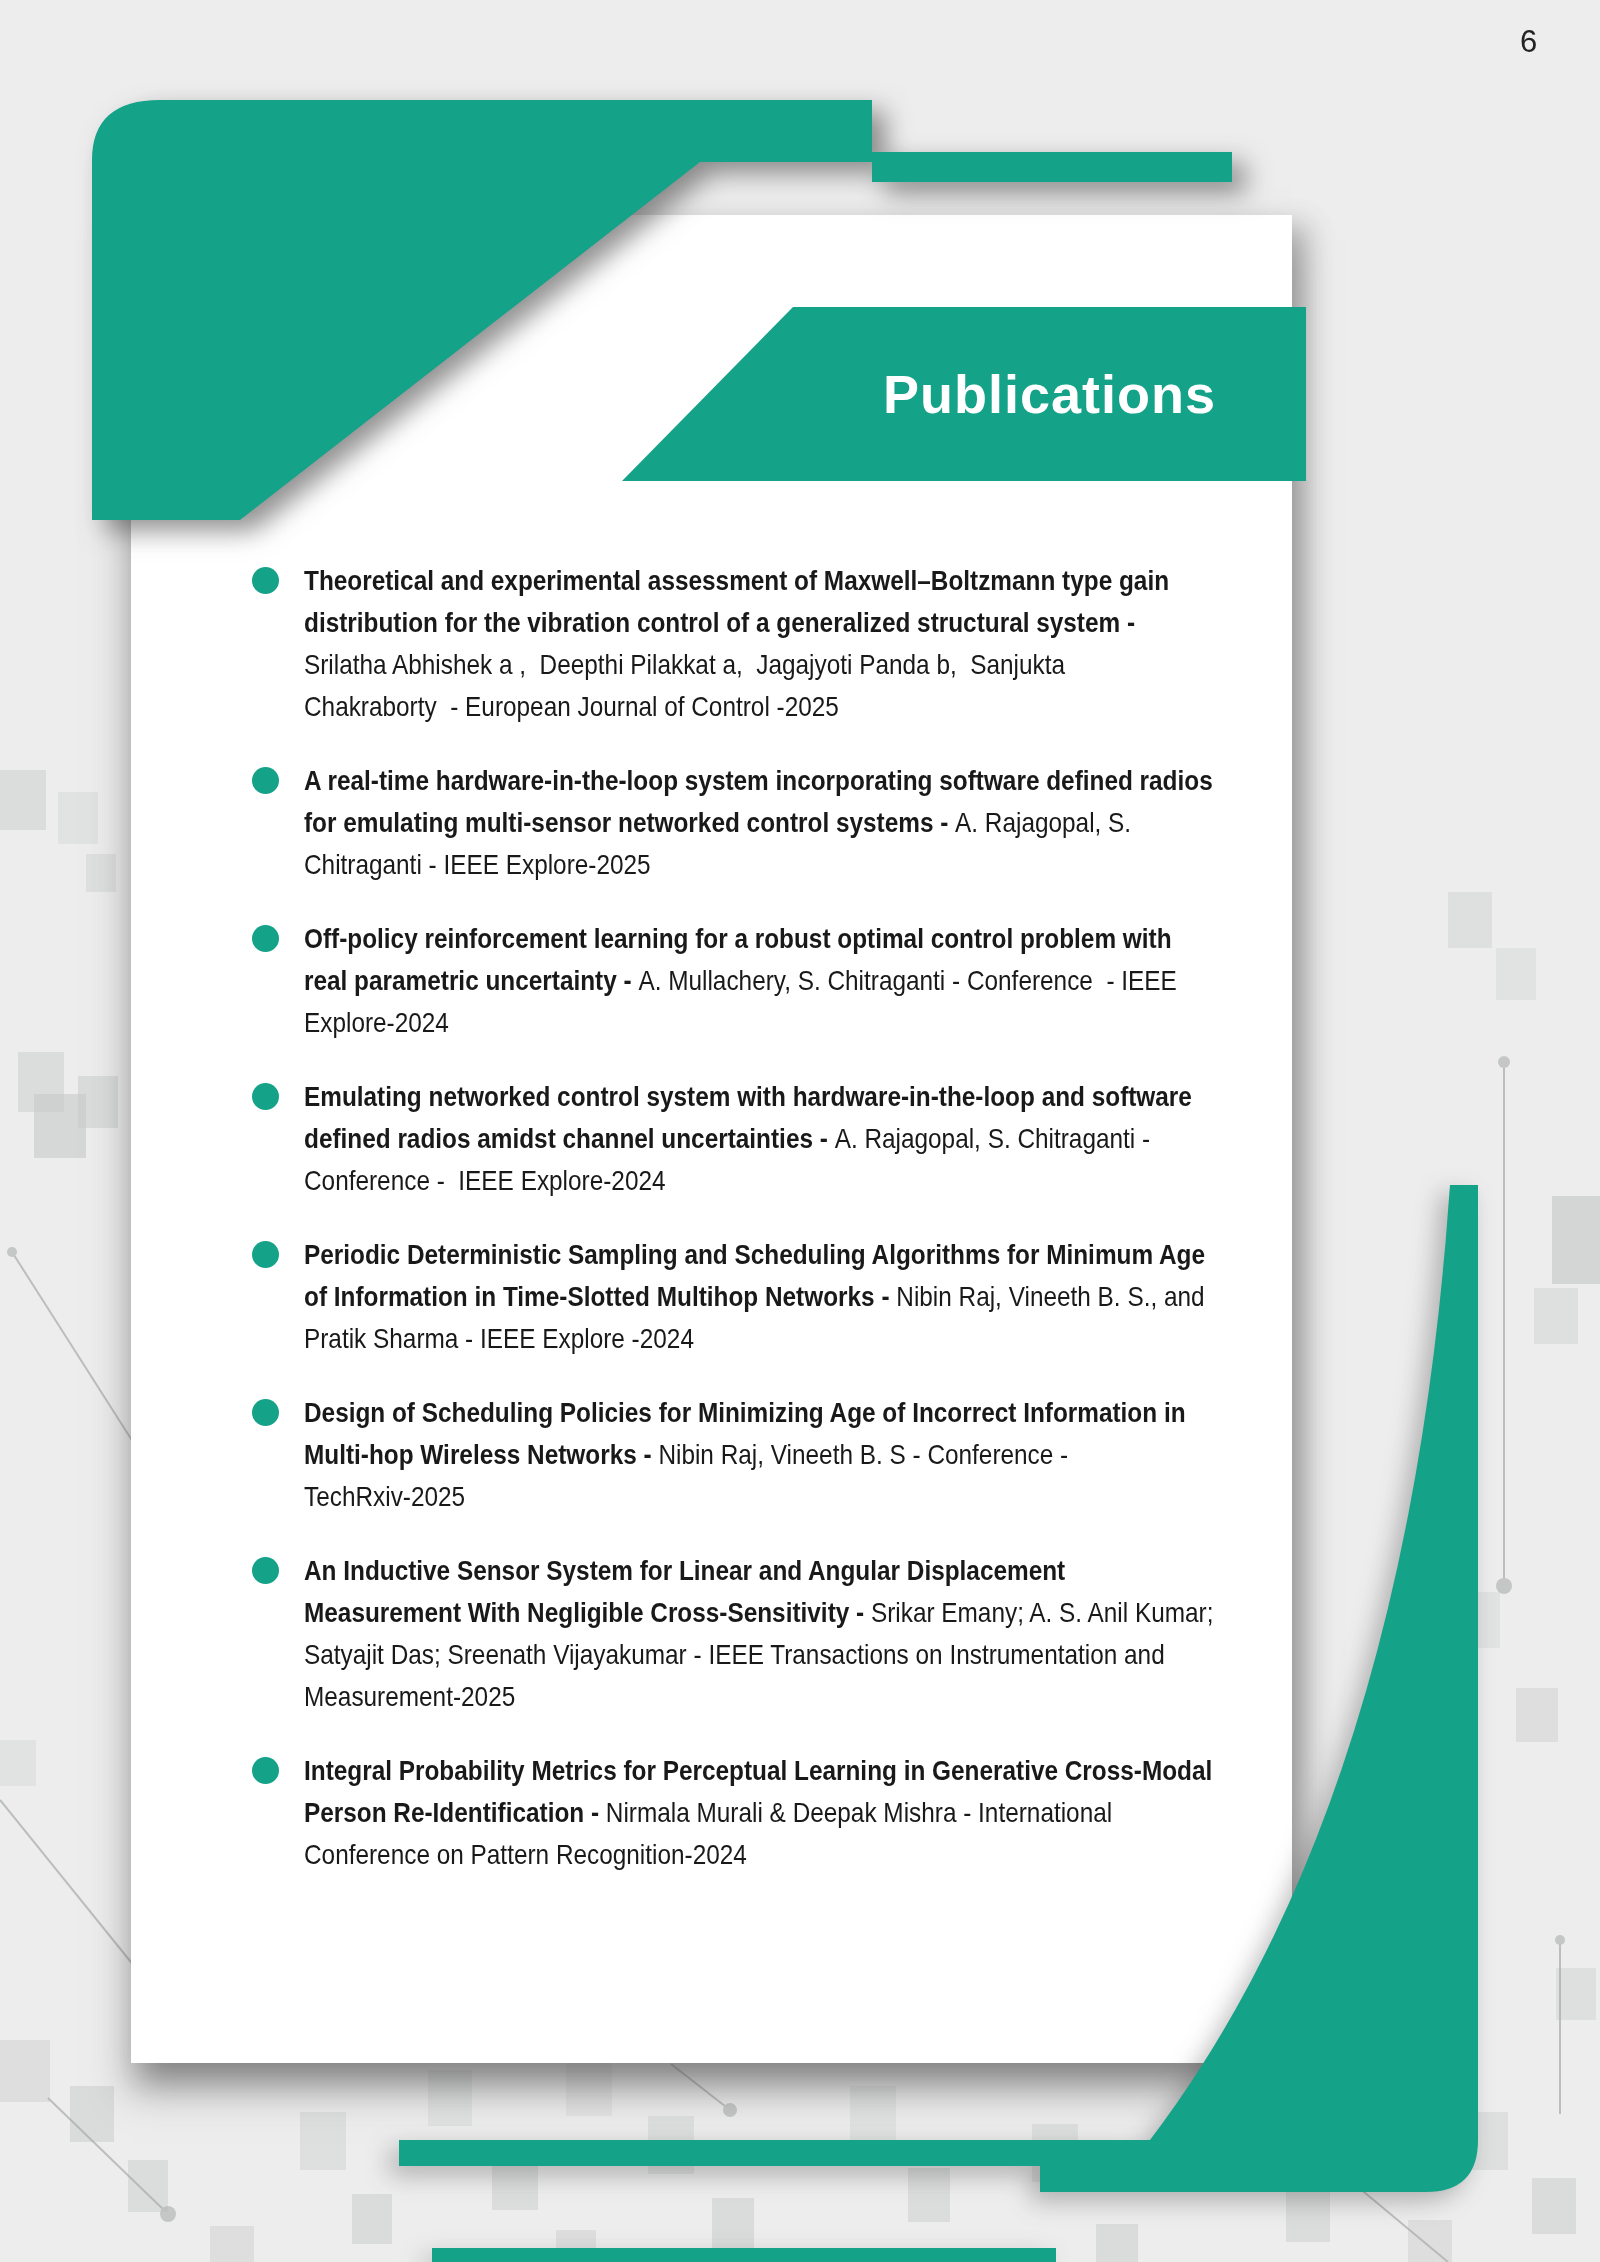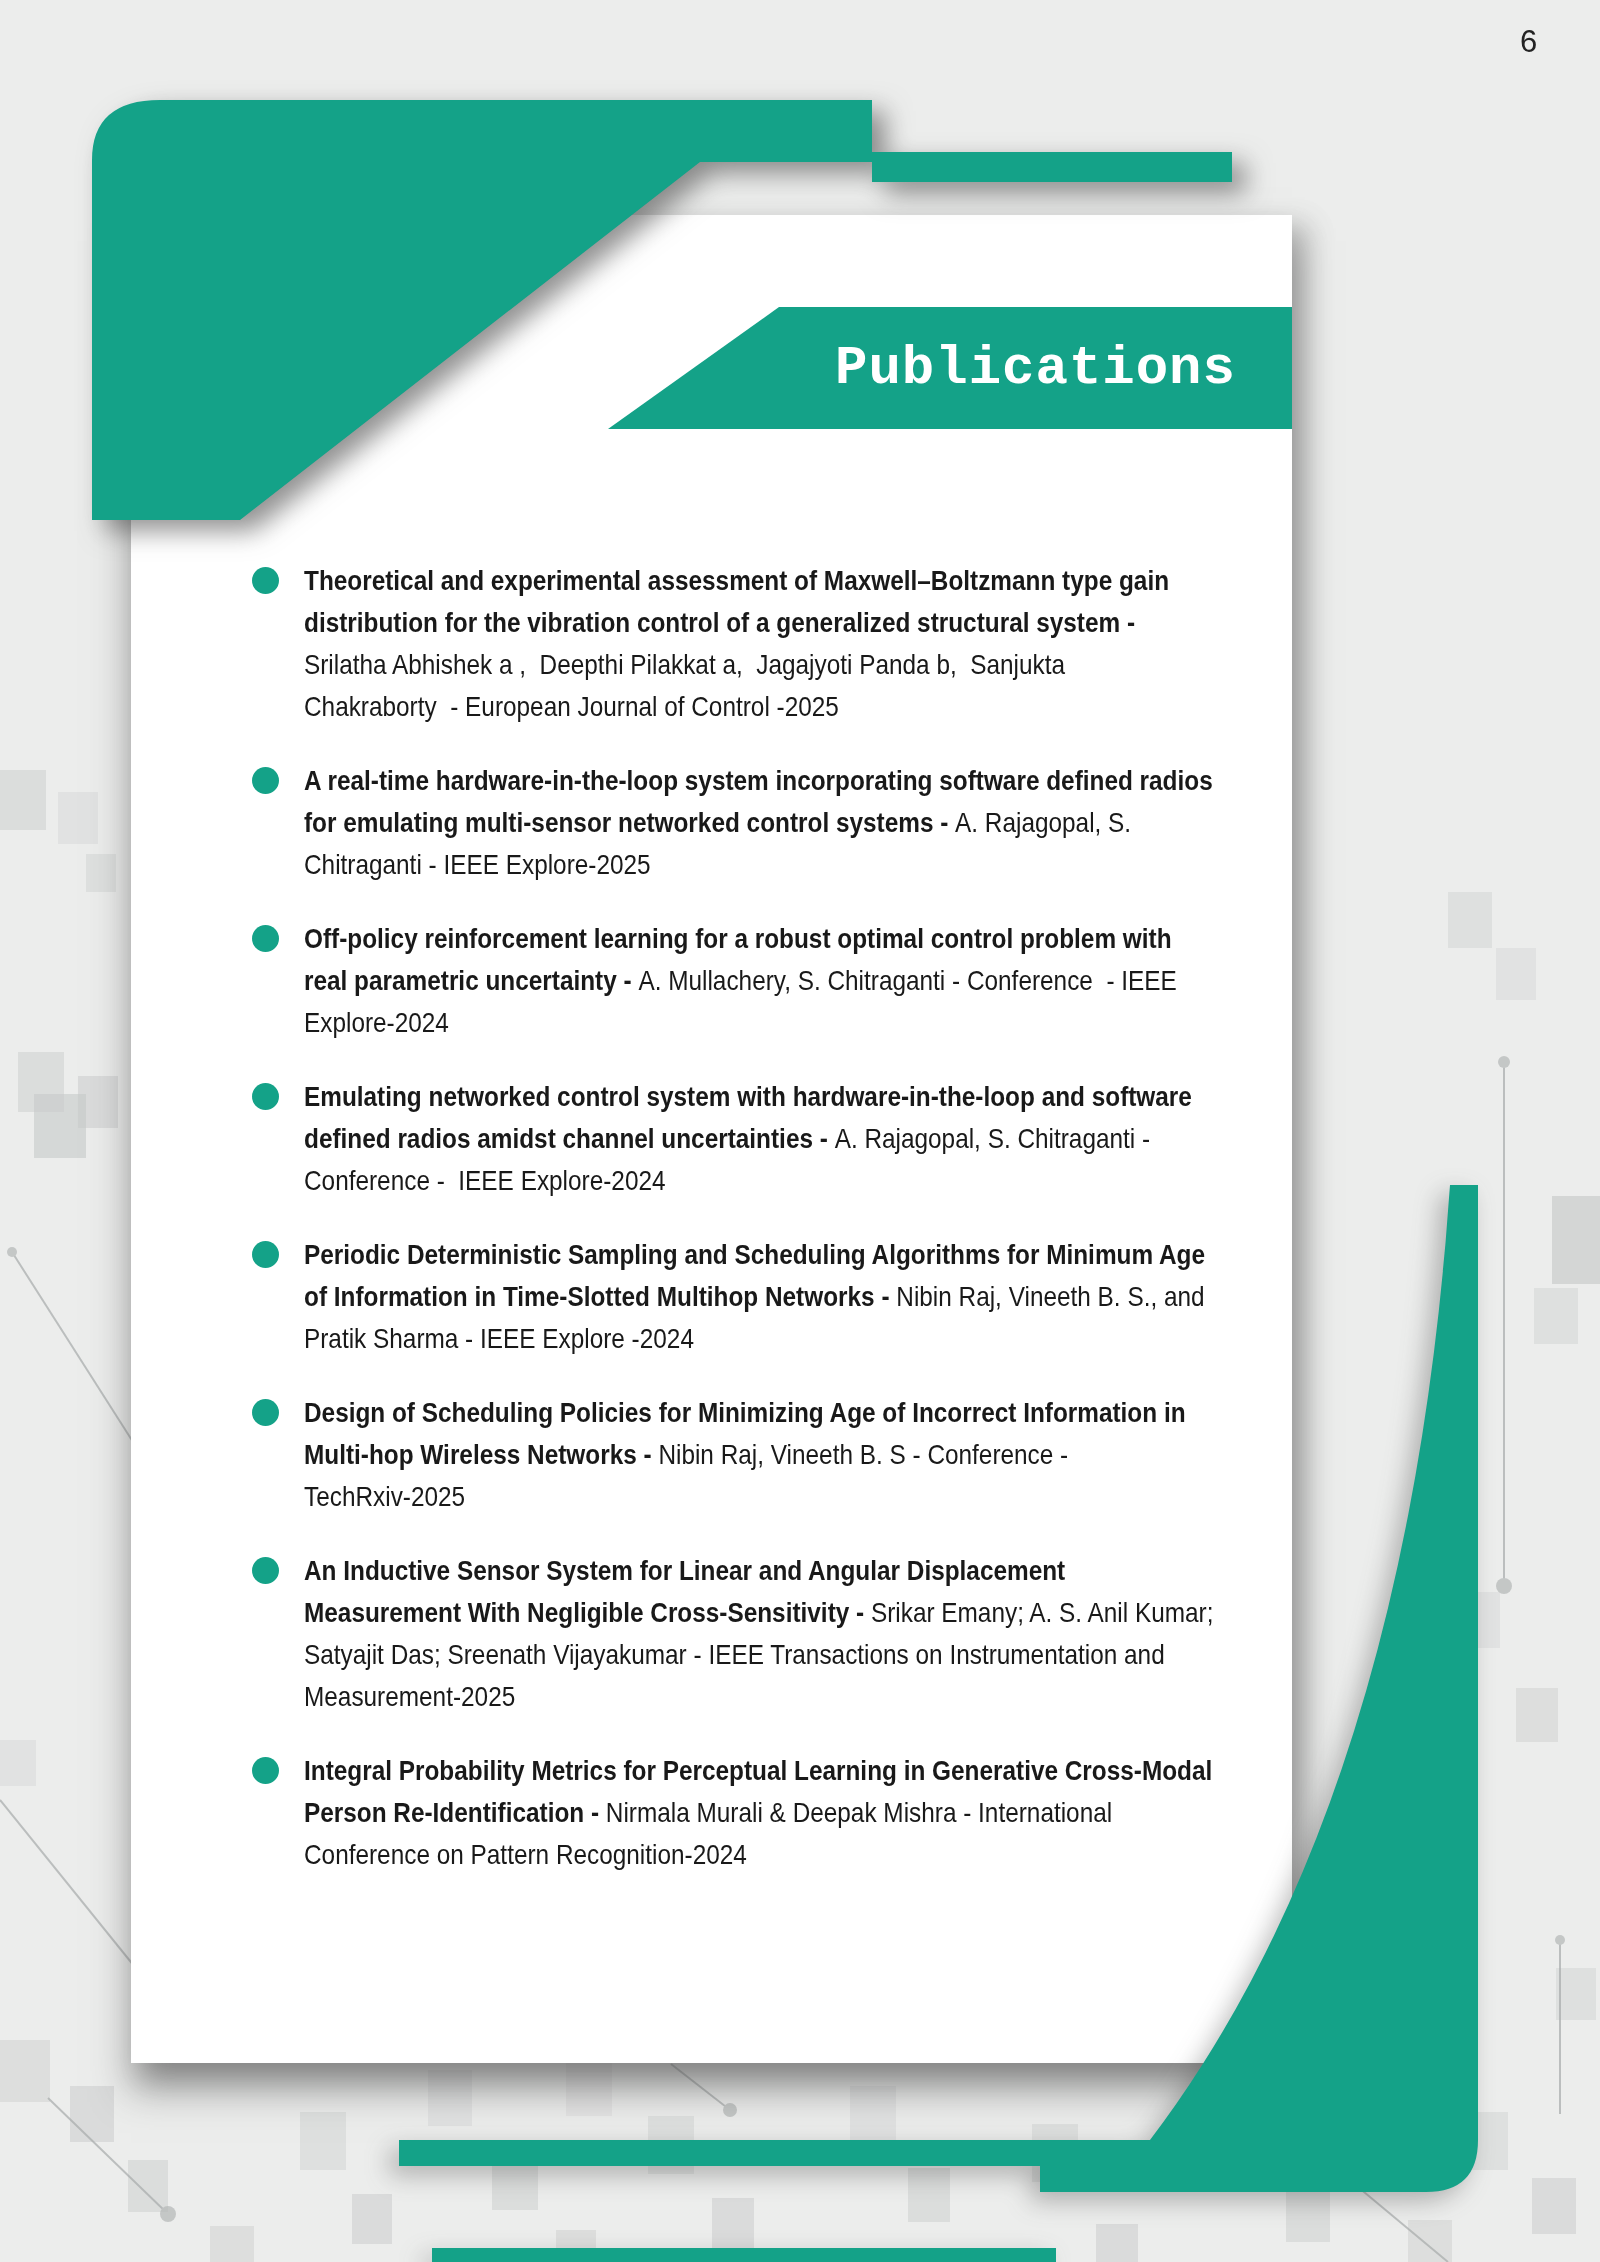--- a/index.html
+++ b/index.html
@@ -13,25 +13,25 @@
   .corner-tl{filter:drop-shadow(13px 11px 13px rgba(55,55,55,.55));}
   .corner-br{filter:drop-shadow(-9px 9px 12px rgba(60,60,60,.35));}
 
   .pagenum{position:absolute;left:1520px;top:24px;font-size:31px;color:#232323;}
 
   .card{
     position:absolute;left:131px;top:215px;width:1161px;height:1848px;background:#ffffff;
     box-shadow:0 26px 36px rgba(70,70,70,.5), 16px 10px 24px rgba(90,90,90,.3);
   }
   .banner{
-    position:absolute;left:477px;top:92px;width:684px;height:122px;
+    position:absolute;left:491px;top:92px;width:684px;height:174px;
     background:var(--accent);
     clip-path:polygon(25% 0,100% 0,100% 100%,0 100%);
     display:flex;align-items:center;justify-content:center;
-    padding-left:171px;box-sizing:border-box;font-family:Liberation Mono, monospace;
+    padding-left:171px;box-sizing:border-box;
   }
   .banner-title{color:#ffffff;font-size:54px;font-weight:700;letter-spacing:1px;}
 
   .publist{
     position:absolute;left:121px;top:345px;width:1046px;
     display:flex;flex-direction:column;gap:32px;
   }
   .pub{display:flex;align-items:flex-start;}
   .bullet{
     width:27px;height:27px;border-radius:50%;background:var(--accent);

